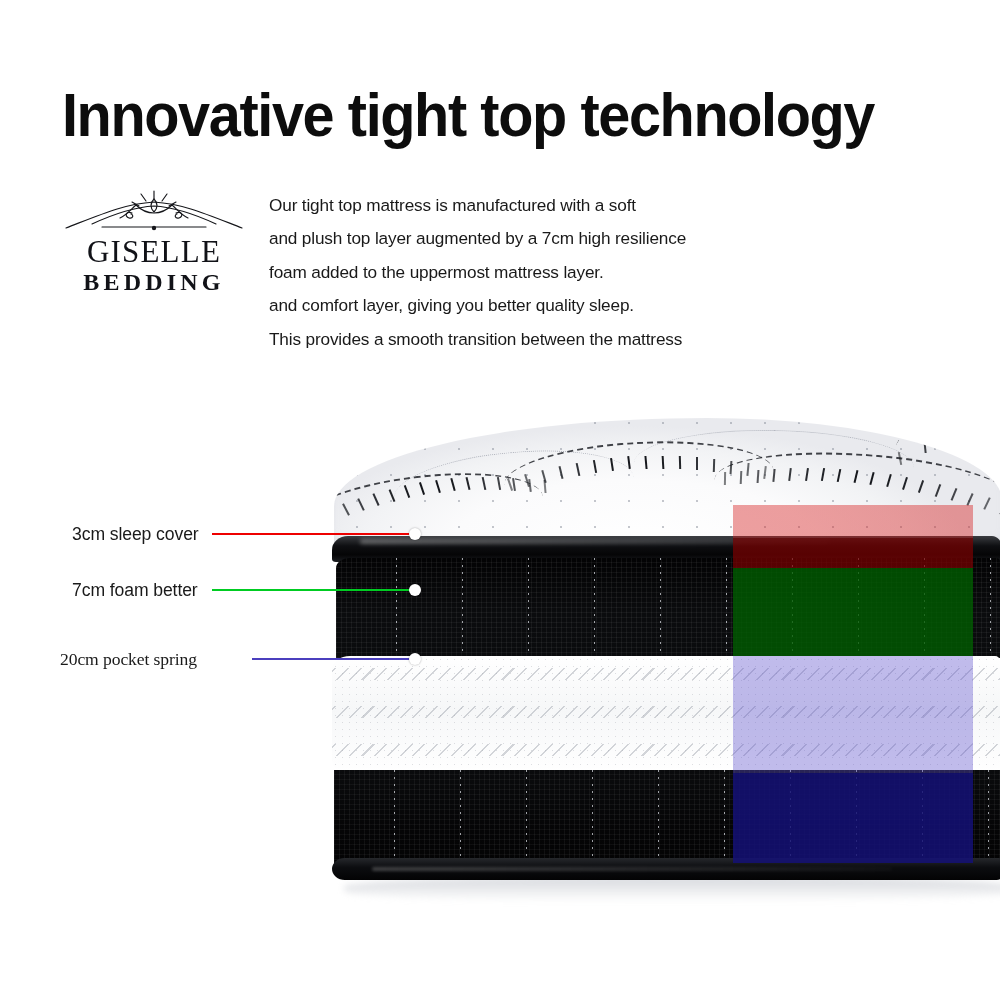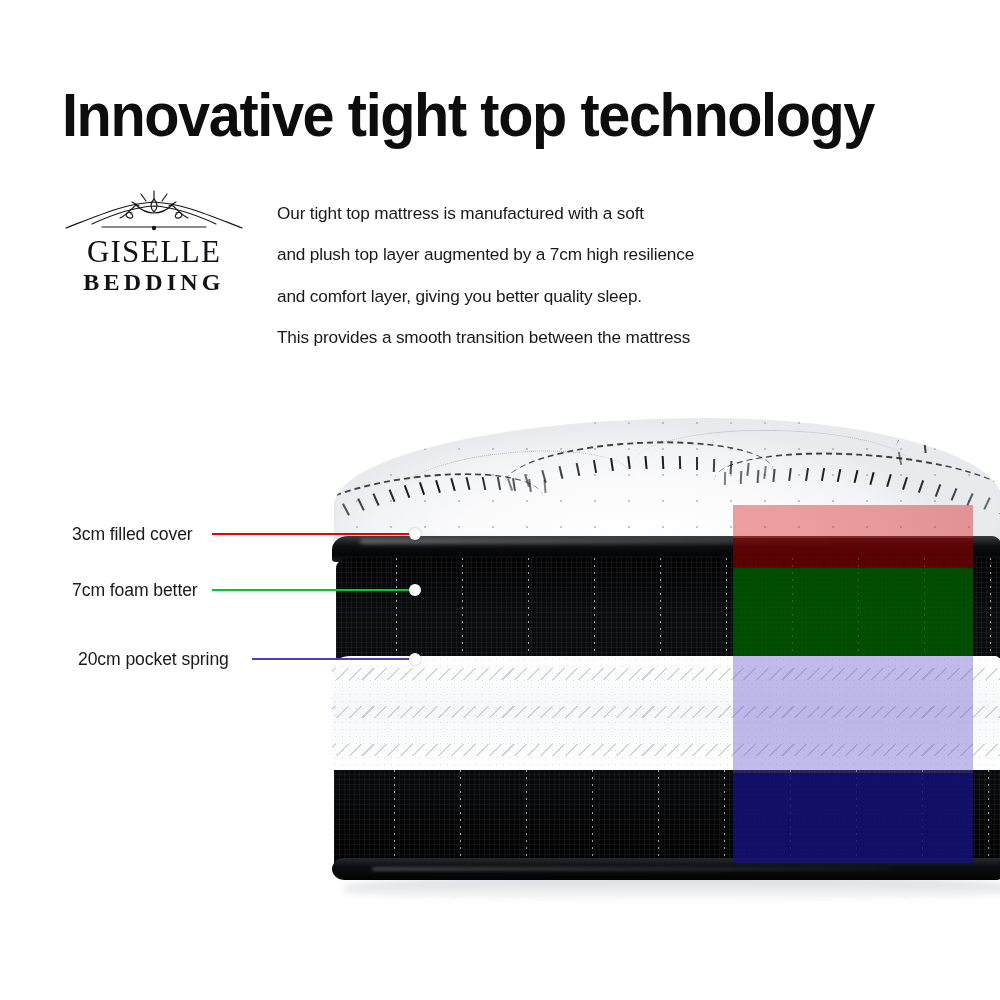--- a/index.html
+++ b/index.html
@@ -31,21 +31,21 @@
   .logo svg{display:block;}
 
   
   .bodycopy{
     position:absolute;left:261px;top:185px;width:480px;
     font-size:17.2px;
     line-height:25.4px;
     color:#191919;
     letter-spacing:-0.15px;
   }
-  .bodycopy p{margin:16px;}
+  .bodycopy p{margin:8px;}
 
   
   .stage{position:absolute;left:0;top:400px;width:1000px;height:520px;}
 
   
   .mattress{
     position:absolute;left:330px;top:18px;width:672px;height:450px;
   }
 
   
@@ -209,20 +209,21 @@
       </g>
       <circle cx="92" cy="40" r="2.2" fill="#15161a"></circle>
       <text x="92" y="74" text-anchor="middle" font-family="'Liberation Serif', serif" font-size="31" letter-spacing="1.2" fill="#111217">GISELLE</text>
       <text x="92" y="102" text-anchor="middle" font-family="'Liberation Serif', serif" font-size="24" font-weight="bold" letter-spacing="4.2" fill="#111217">BEDDING</text>
     </svg>
   </div>
 
   <div class="bodycopy">
     <p>Our tight top mattress is manufactured with a soft</p>
     <p>and plush top layer augmented by a 7cm high resilience</p>
+    <p>foam added to the uppermost mattress layer.</p>
     <p>and comfort layer, giving you better quality sleep.</p>
     <p>This provides a smooth transition between the mattress</p>
   </div>
 
   <div class="stage">
     <div class="mattress">
 
       <div class="floorShadow"></div>
 
       <div class="topdome">
@@ -338,27 +339,27 @@
         <div class="band green" style="background: rgba(0, 92, 0, 0.8);"></div>
         <div class="band purple" style="background: rgba(92, 80, 206, 0.38);"></div>
         <div class="band navy" style="background: rgba(20, 16, 118, 0.86);"></div>
       </div>
 
     </div>
   </div>
 
   <div class="labels">
 
-    <div class="lbl" style="left:72px;top:524px;">3cm filled cover</div>
+    <div class="lbl" style="left:72px;top:524px;">3cm sleep cover</div>
     <div class="leader" id="lead0" style="left: 212px; top: 533px; width: 205px; background: rgb(238, 0, 0);"></div>
     <div class="dot" style="left:409px;top:528px;"></div>
 
     <div class="lbl" style="left:72px;top:580px;">7cm foam better</div>
     <div class="leader" id="lead1" style="left: 212px; top: 589px; width: 205px; background: rgb(0, 204, 34);"></div>
     <div class="dot" style="left:409px;top:584px;"></div>
 
-    <div class="lbl" style="left:78px;top:649px;">20cm pocket spring</div>
+    <div class="lbl" style="left:60px;top:649px;font-family:Liberation Serif, serif;">20cm pocket spring</div>
     <div class="leader" id="lead2" style="left: 252px; top: 658px; width: 165px; background: rgb(75, 63, 190);"></div>
     <div class="dot" style="left:409px;top:653px;"></div>
 
   </div>
 
 </div>
 
 </body></html>

